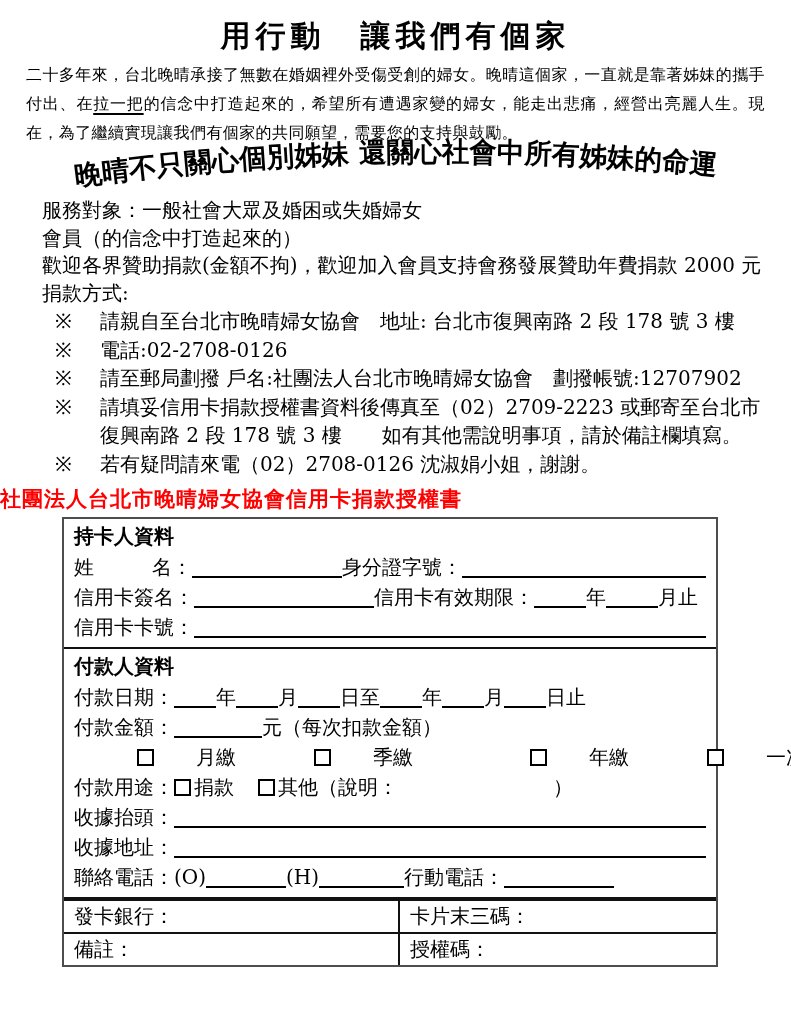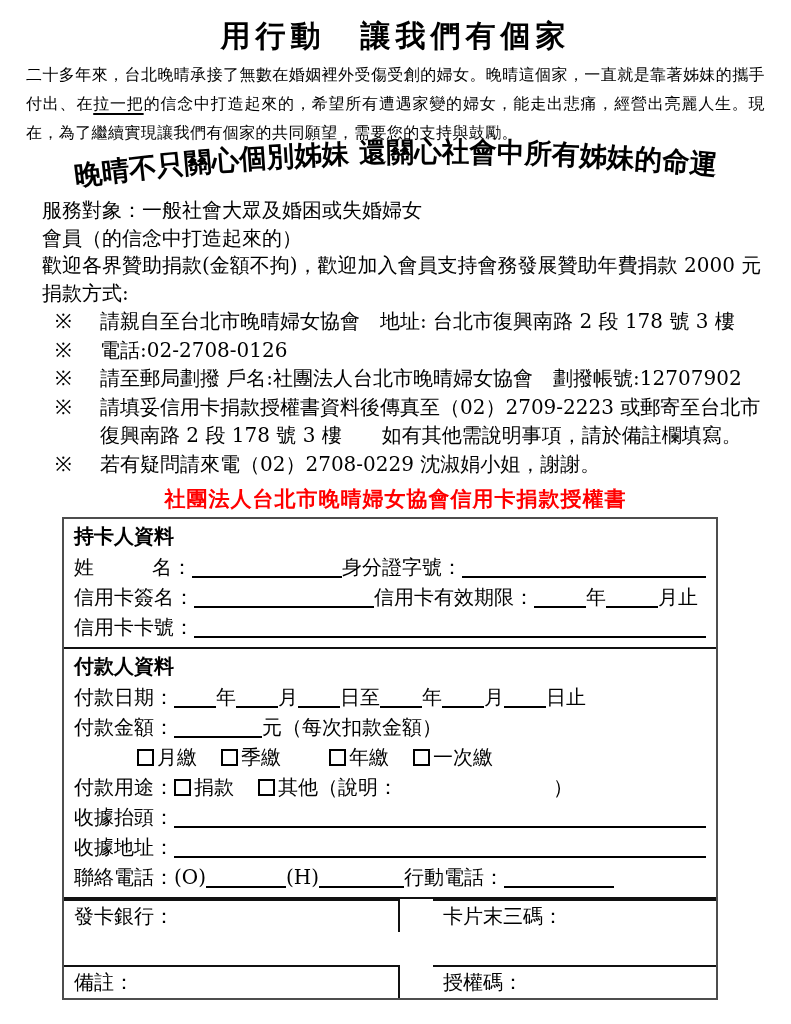--- a/index.html
+++ b/index.html
@@ -20,21 +20,21 @@
   .intro .u { text-decoration:underline; text-underline-offset:4px; text-decoration-thickness:1.5px; }
   .slogan-wrap { display:block; margin:-10px auto 0 auto; width:730px; height:58px; }
   .slogan-wrap text {
     font-family:"DejaVu Sans", sans-serif; font-weight:bold; font-size:27.5px; fill:#000;
   }
   .info { margin:2px 26px 0 42px; font-size:20px; line-height:27.5px; }
   .methods { margin:0 26px 0 0; font-size:20px; line-height:28.5px; list-style:none; }
   .method { position:relative; padding-left:100px; }
   .method .marker { position:absolute; left:55px; top:0; }
   .form-title {
-    margin-top:8px; text-align:center; color:#ff0000;
+    margin-top:8px; color:#ff0000;
     font-weight:bold; font-size:21px; line-height:26px; letter-spacing:1px;
   }
   .ftable {
     margin:5px 11px 0 62px; width:656px;
     border:2px solid #4d4d4d; font-size:20px; background:#fff;
   }
   .sec { padding:2px 10px 5px 10px; border-bottom:2px solid #111; }
   .sec-header { font-weight:bold; line-height:31px; }
   .frow { display:flex; align-items:flex-end; line-height:30px; white-space:nowrap; }
   .blank {
@@ -43,22 +43,22 @@
   }
   .fill { flex:1 1 auto; }
   .sp { display:inline-block; height:20px; }
   .w42{width:42px}.w52{width:52px}.w58{width:58px}.w80{width:80px}.w85{width:85px}
   .w88{width:88px}.w110{width:110px}.w150{width:150px}.w155{width:155px}.w180{width:180px}
   .cbx {
     display:inline-block; width:17px; height:17px;
     border:2px solid #000; margin:0 3px 6px 0; background:#fff; flex-shrink:0;
   }
   .gap { display:inline-block; width:24px; }
-  .indent { padding-left:63px; }
-  .ffooter { display:grid; grid-template-columns:336px 1fr;gap:33px; }
+  .indent { padding-left:63px;gap:39px; }
+  .ffooter { display:grid; grid-template-columns:336px 1fr; }
   .fcell { border-top:2px solid #111; padding:1px 10px; line-height:29px; }
   .fcell.left { border-right:2px solid #111; }
 </style>
 </head>
 <body>
 
 <div>
 
   <h1 class="title">用行動　讓我們有個家</h1>
 
@@ -92,21 +92,21 @@
     <li class="method">
       <span class="marker">※</span>
       <span>請至郵局劃撥 戶名:社團法人台北市晚晴婦女協會　劃撥帳號:12707902</span>
     </li>
     <li class="method">
       <span class="marker">※</span>
       <span>請填妥信用卡捐款授權書資料後傳真至（02）2709-2223 或郵寄至台北市復興南路 2 段 178 號 3 樓　　如有其他需說明事項，請於備註欄填寫。</span>
     </li>
     <li class="method">
       <span class="marker">※</span>
-      <span>若有疑問請來電（02）2708-0229 沈淑娟小姐，謝謝。</span>
+      <span>若有疑問請來電（02）2708-0126 沈淑娟小姐，謝謝。</span>
     </li>
   </ul>
 
   <div class="form-title">社團法人台北市晚晴婦女協會信用卡捐款授權書</div>
 
   <div class="ftable">
 
     <div class="sec">
       <div class="sec-header">持卡人資料</div>
       <div class="frow">

